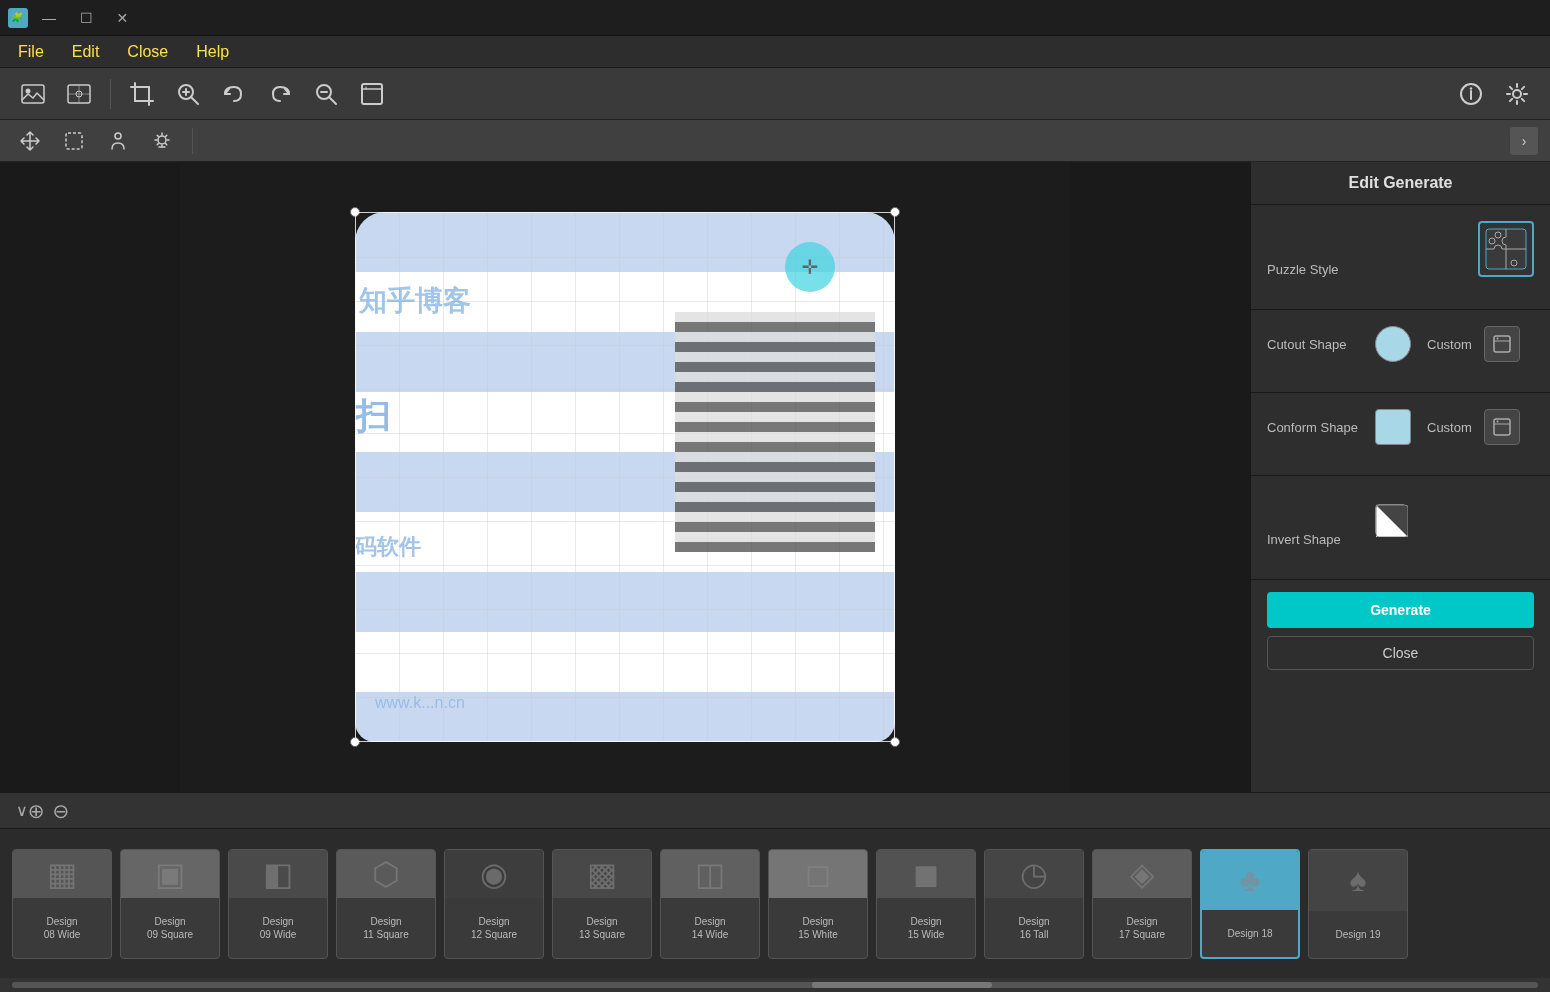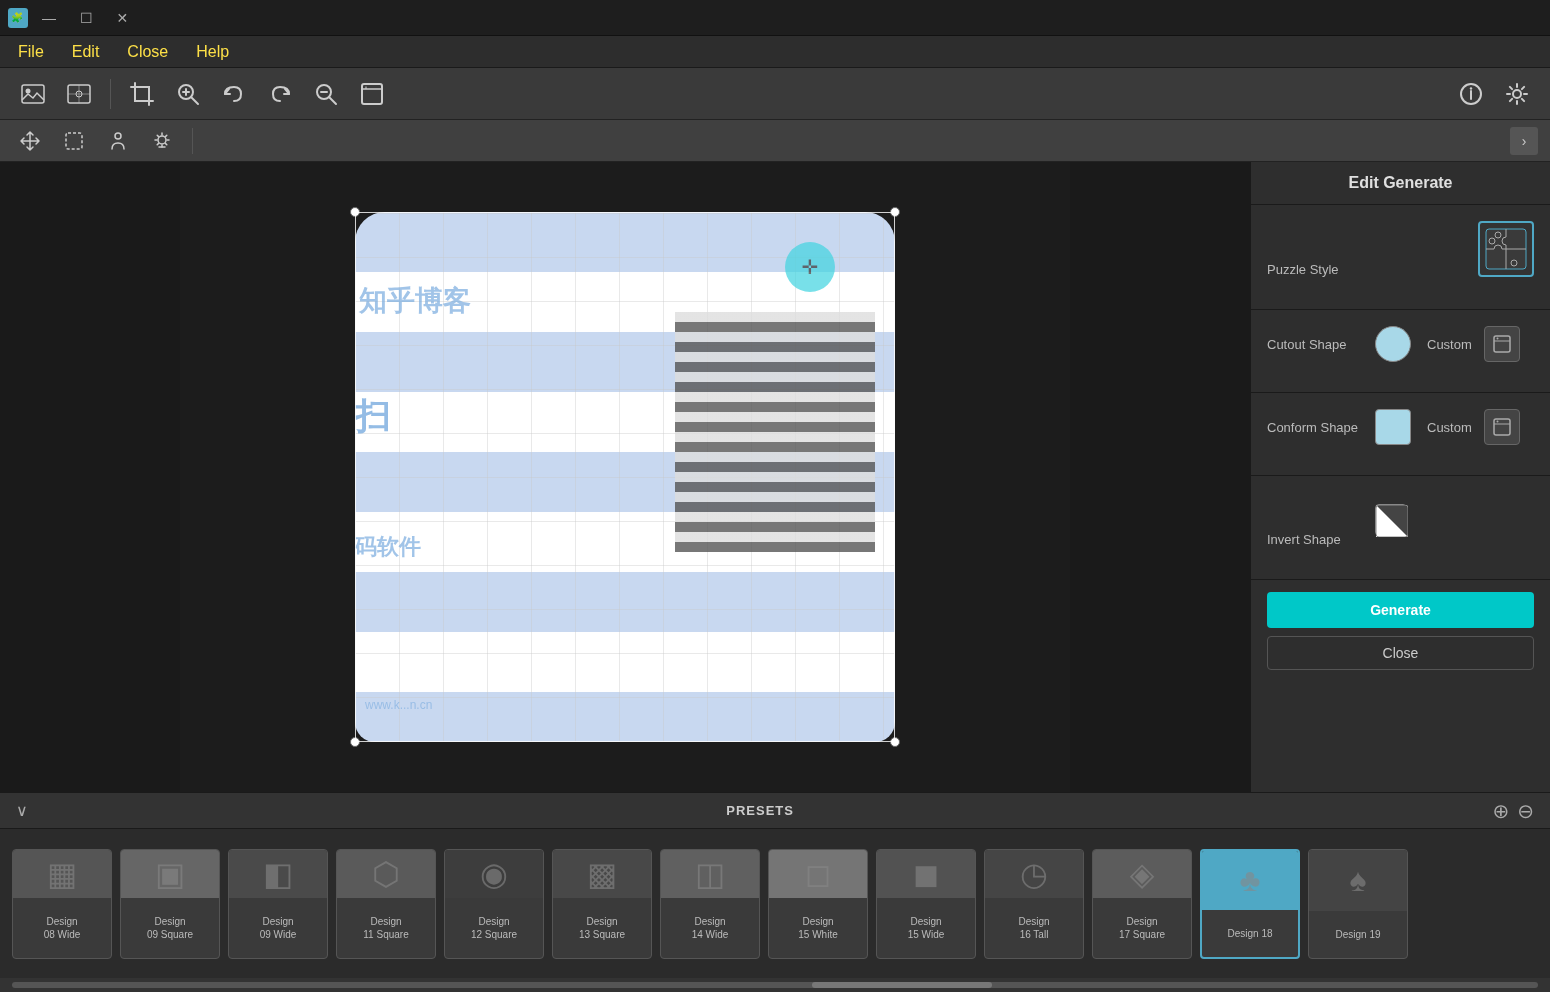--- a/index.html
+++ b/index.html
@@ -526,21 +526,21 @@
 
         <div style="position:absolute; inset:0; background: repeating-linear-gradient(180deg, #c8d8f0 0px, #c8d8f0 60px, white 60px, white 120px);"></div>
 
         <div style="position:absolute; inset:0; background-image: repeating-linear-gradient(0deg, rgba(200,200,200,0.4) 0px, rgba(200,200,200,0.4) 1px, transparent 1px, transparent 44px), repeating-linear-gradient(90deg, rgba(200,200,200,0.4) 0px, rgba(200,200,200,0.4) 1px, transparent 1px, transparent 44px);"></div>
 
         <div style="position:absolute; right:20px; top:100px; width:200px; height:240px; background: repeating-linear-gradient(0deg, #555 0px, #555 10px, #ddd 10px, #ddd 20px); opacity:0.8;"></div>
 
         <div style="position:absolute; left:4px; top:70px; font-size:28px; color: #7aacdf; font-weight:bold; opacity:0.7;">知乎博客</div>
         <div style="position:absolute; left:0px; top:180px; font-size:36px; color: #7aacdf; font-weight:bold; opacity:0.8;">扫</div>
         <div style="position:absolute; left:0px; top:320px; font-size:22px; color: #7aacdf; font-weight:bold; opacity:0.7;">码软件</div>
-        <div style="position:absolute; bottom:30px; left:10px; font-size:12px; color: #7aacdf; opacity:0.6;">www.k...n.cn</div>
+        <div style="position:absolute; bottom:30px; left:20px; font-size:16px; color: #7aacdf; opacity:0.6;">www.k...n.cn</div>
 
         <div style="position:absolute; right:60px; top:30px; width:50px; height:50px; border-radius:50%; background:#40d4e0; opacity:0.7; display:flex; align-items:center; justify-content:center; font-size:20px; color:#333;">✛</div>
       </div>
 
       <div class="handle" style="top:-5px; left:-5px;"></div>
       <div class="handle" style="top:-5px; right:-5px;"></div>
       <div class="handle" style="bottom:-5px; left:-5px;"></div>
       <div class="handle" style="bottom:-5px; right:-5px;"></div>
 
       <div class="selection-box" style="inset:0; border: 1px solid rgba(255,255,255,0.8);"></div>
@@ -614,21 +614,20 @@
     <div style="padding: 4px 0;">
       <button class="generate-btn">Generate</button>
       <button class="close-btn">Close</button>
     </div>
   </div>
 </div>
 
 <div id="presets-area">
   <div id="presets-header">
     <span class="presets-collapse">∨</span>
-    <span class="presets-title">PRESETS</span>
     <span class="presets-add">⊕</span>
     <span class="presets-remove">⊖</span>
   </div>
   <div id="presets-scroll">
 
   <div class="preset-item">
       <div class="preset-thumb" style="background:#555;">
         <div class="preset-thumb-inner" style="font-size:32px; color:#888; opacity:0.6;">▦</div>
       </div>
       <div class="preset-label">Design<br>08 Wide</div>

